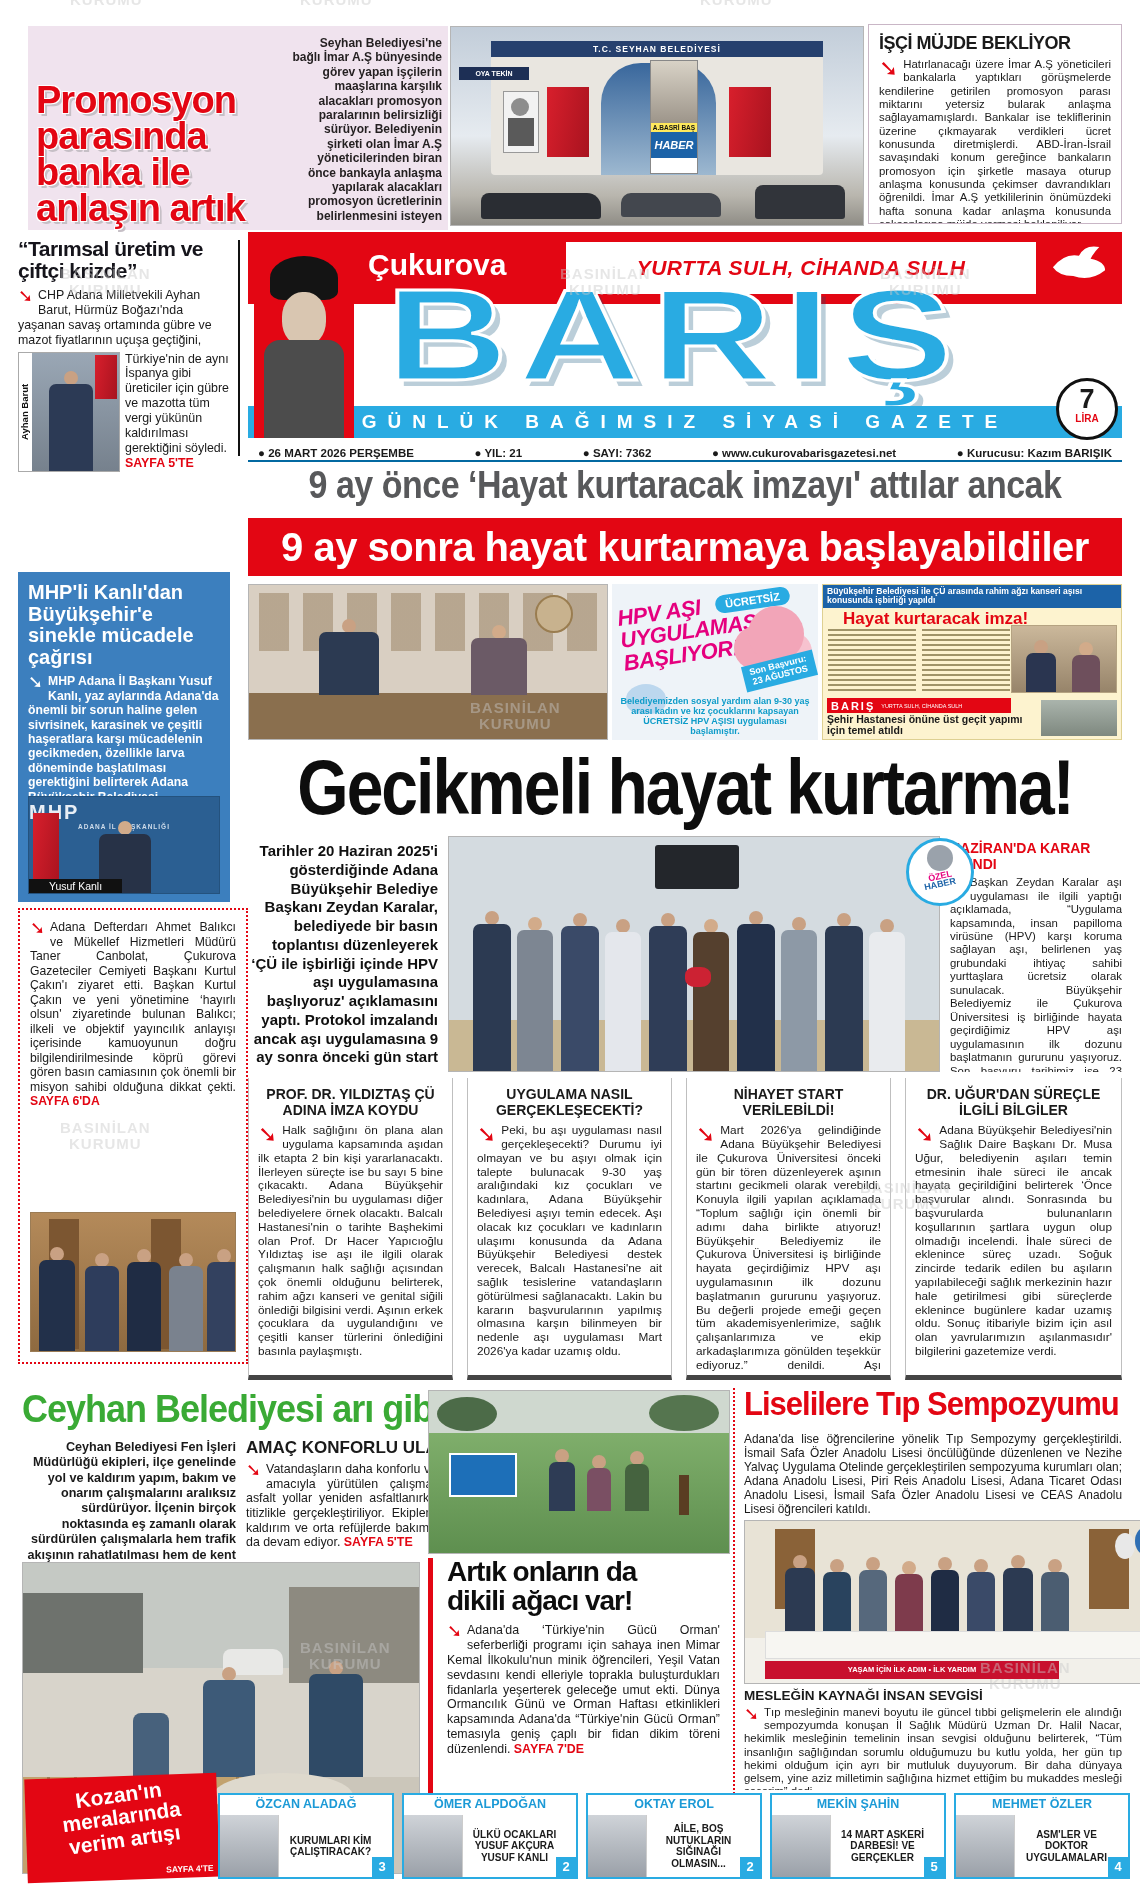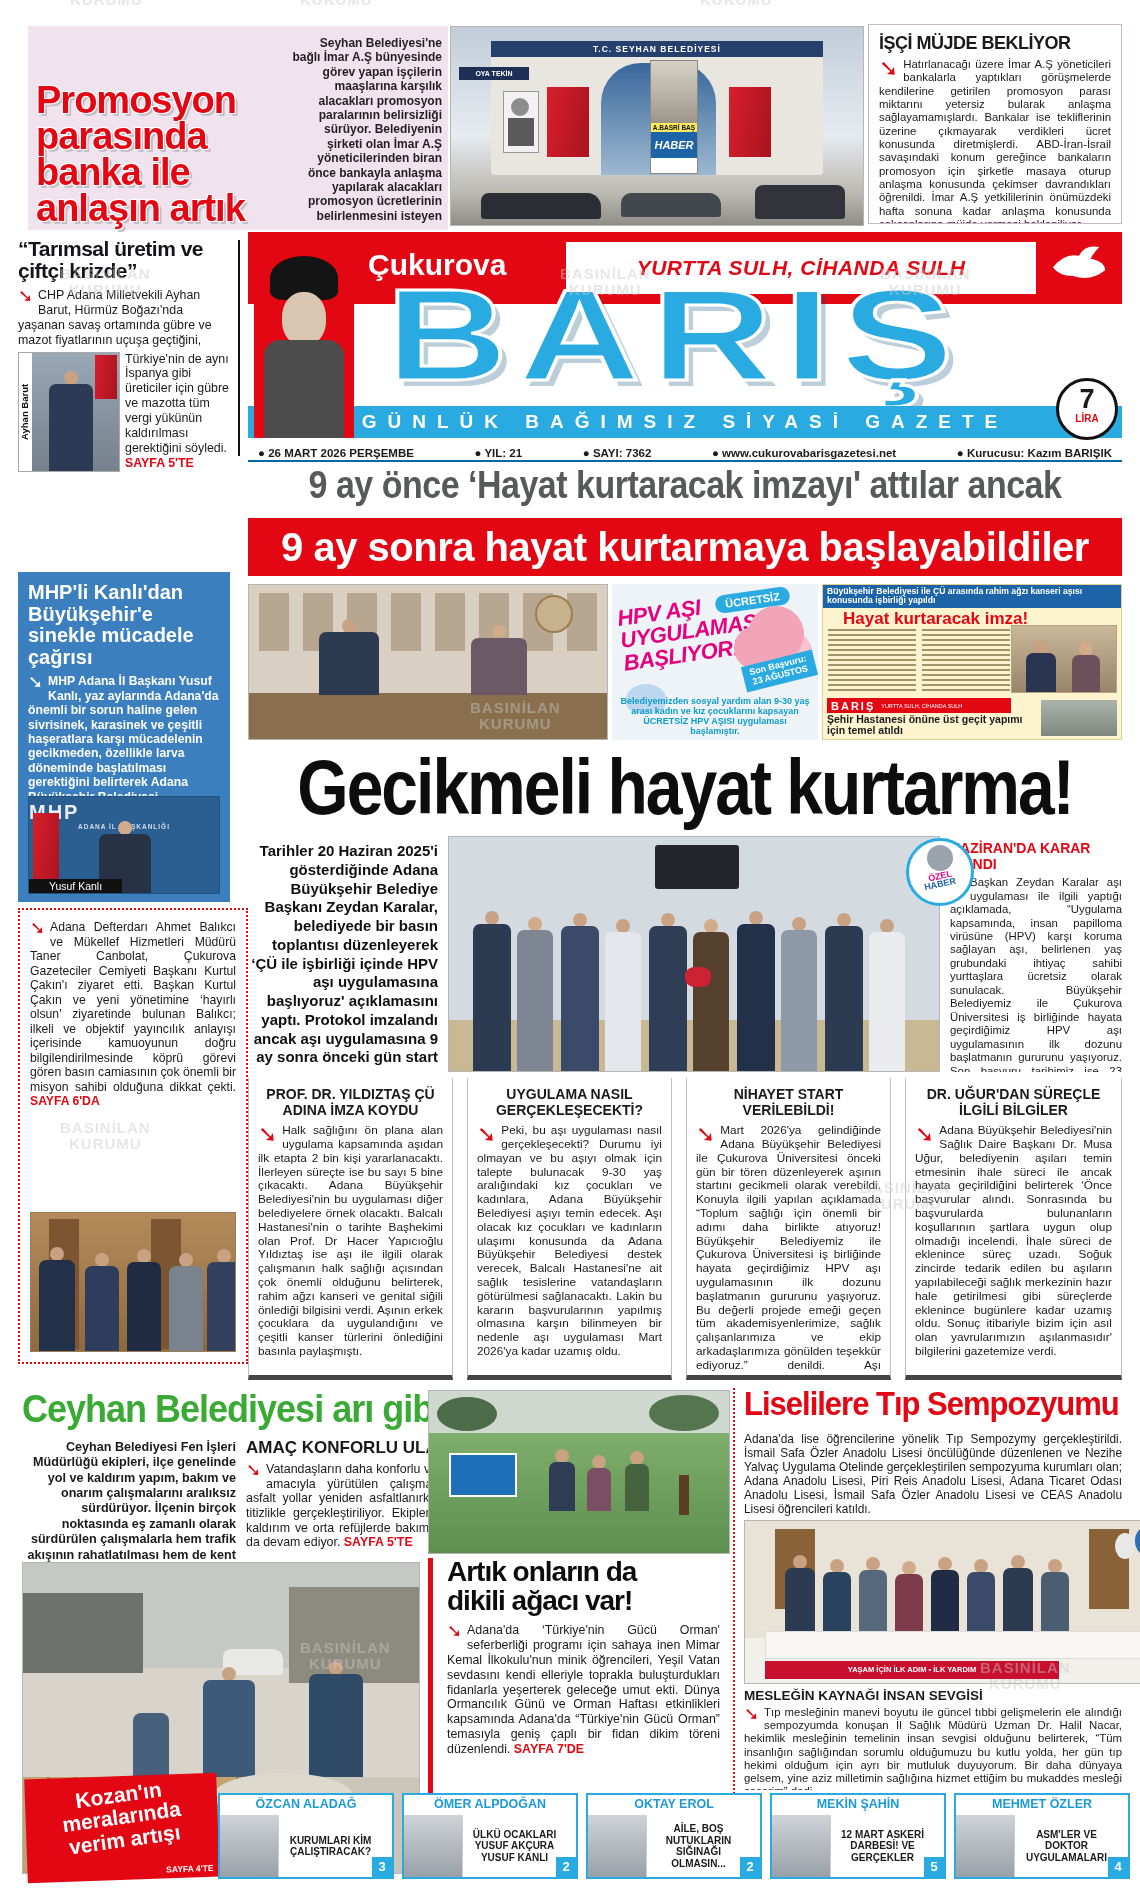--- a/index.html
+++ b/index.html
@@ -453,21 +453,21 @@
     <div class="row">
         <div class="pic"></div>
       <div class="tt">AİLE, BOŞ NUTUKLARIN SIĞINAĞI OLMASIN...</div>
       </div>
     <div class="pg">2</div>
   </div>
   <div class="colBox" style="left:770px">
     <span class="nm">MEKİN ŞAHİN</span>
     <div class="row">
         <div class="pic"></div>
-      <div class="tt">12 MART ASKERİ DARBESİ! VE GERÇEKLER</div>
+      <div class="tt">14 MART ASKERİ DARBESİ! VE GERÇEKLER</div>
       </div>
     <div class="pg">5</div>
   </div>
   <div class="colBox" style="left:954px">
     <span class="nm">MEHMET ÖZLER</span>
     <div class="row">
         <div class="pic"></div>
       <div class="tt">ASM'LER VE DOKTOR UYGULAMALARI</div>
       </div>
     <div class="pg">4</div>

